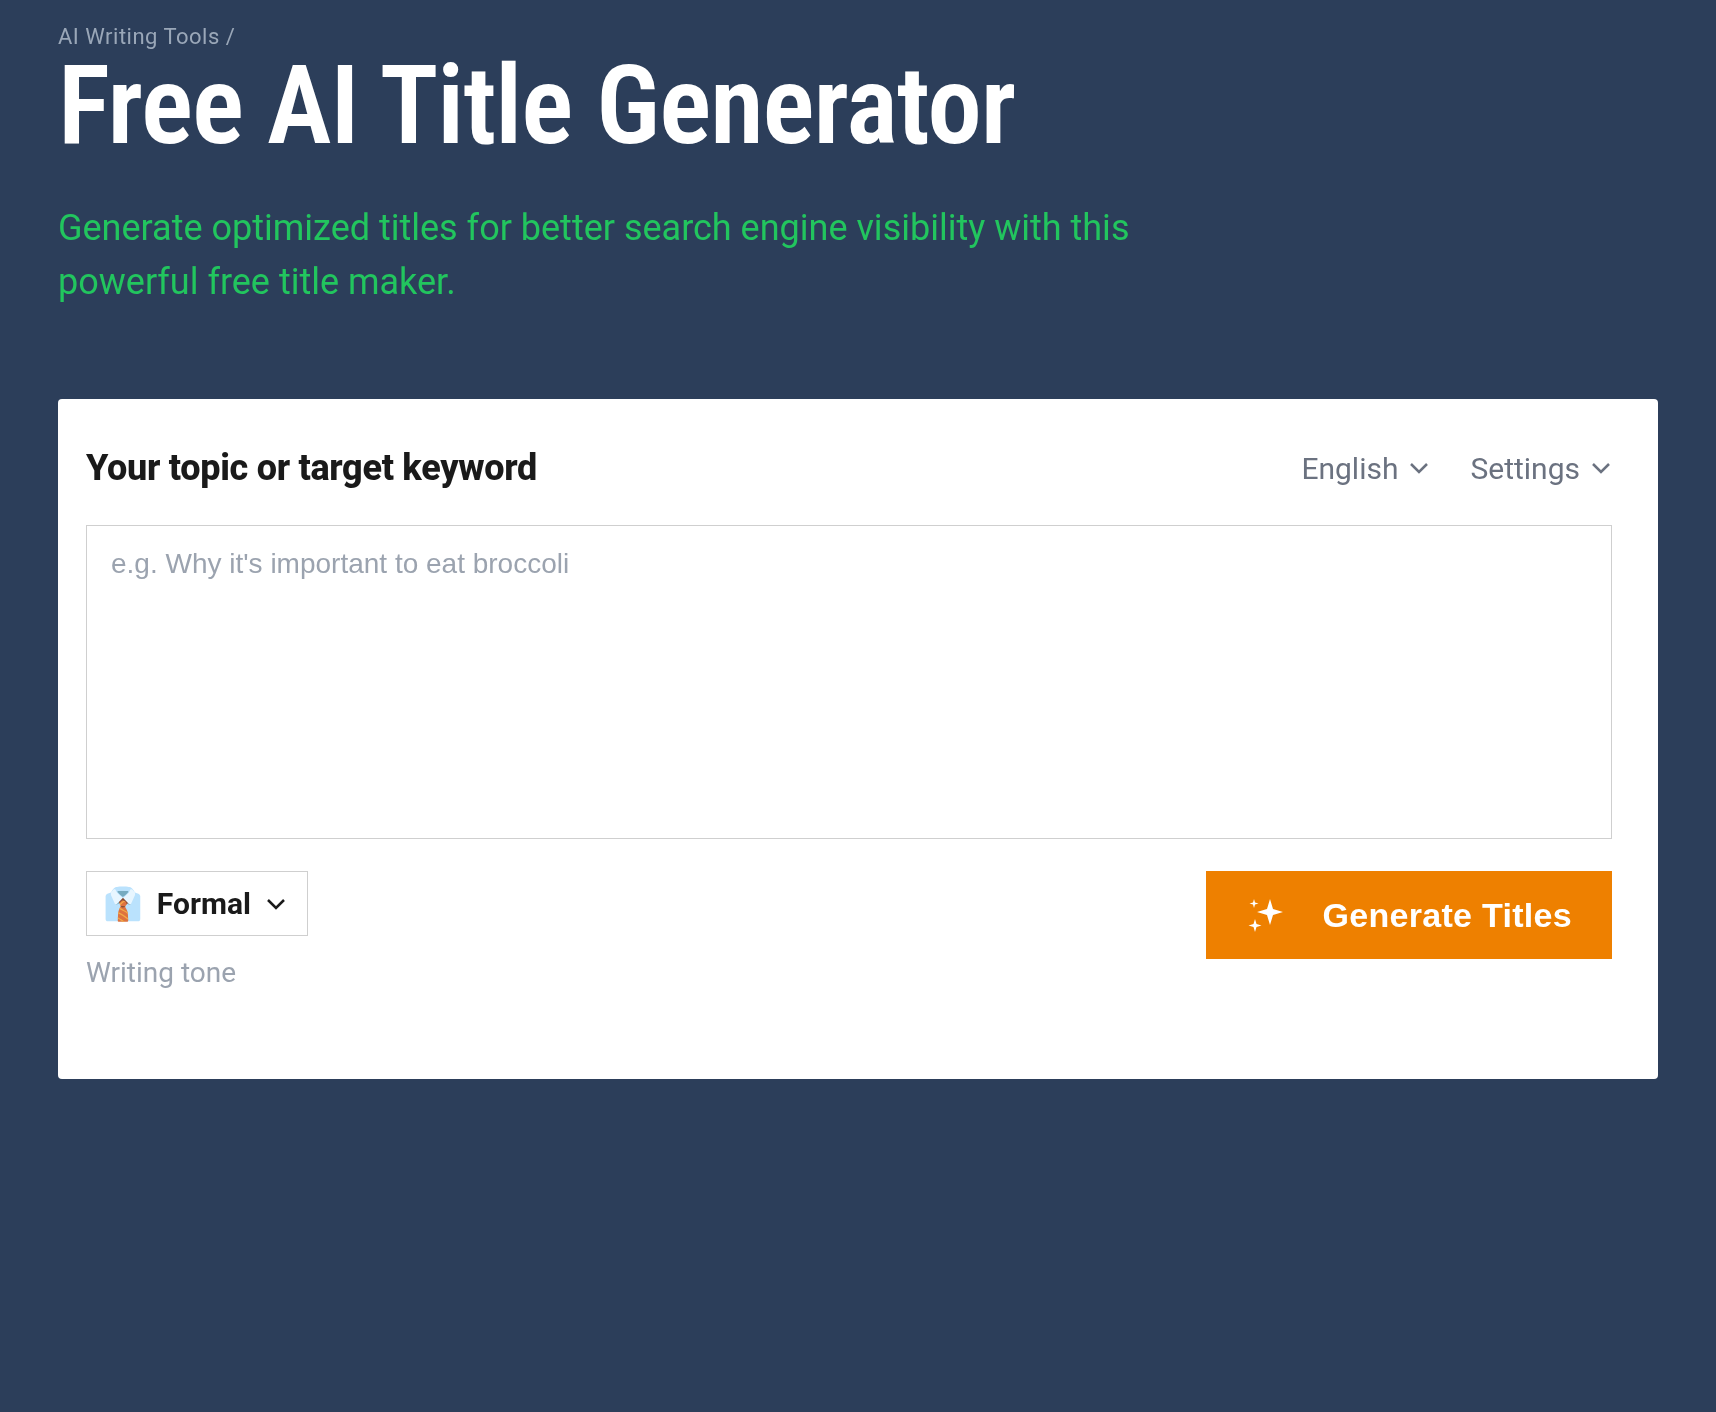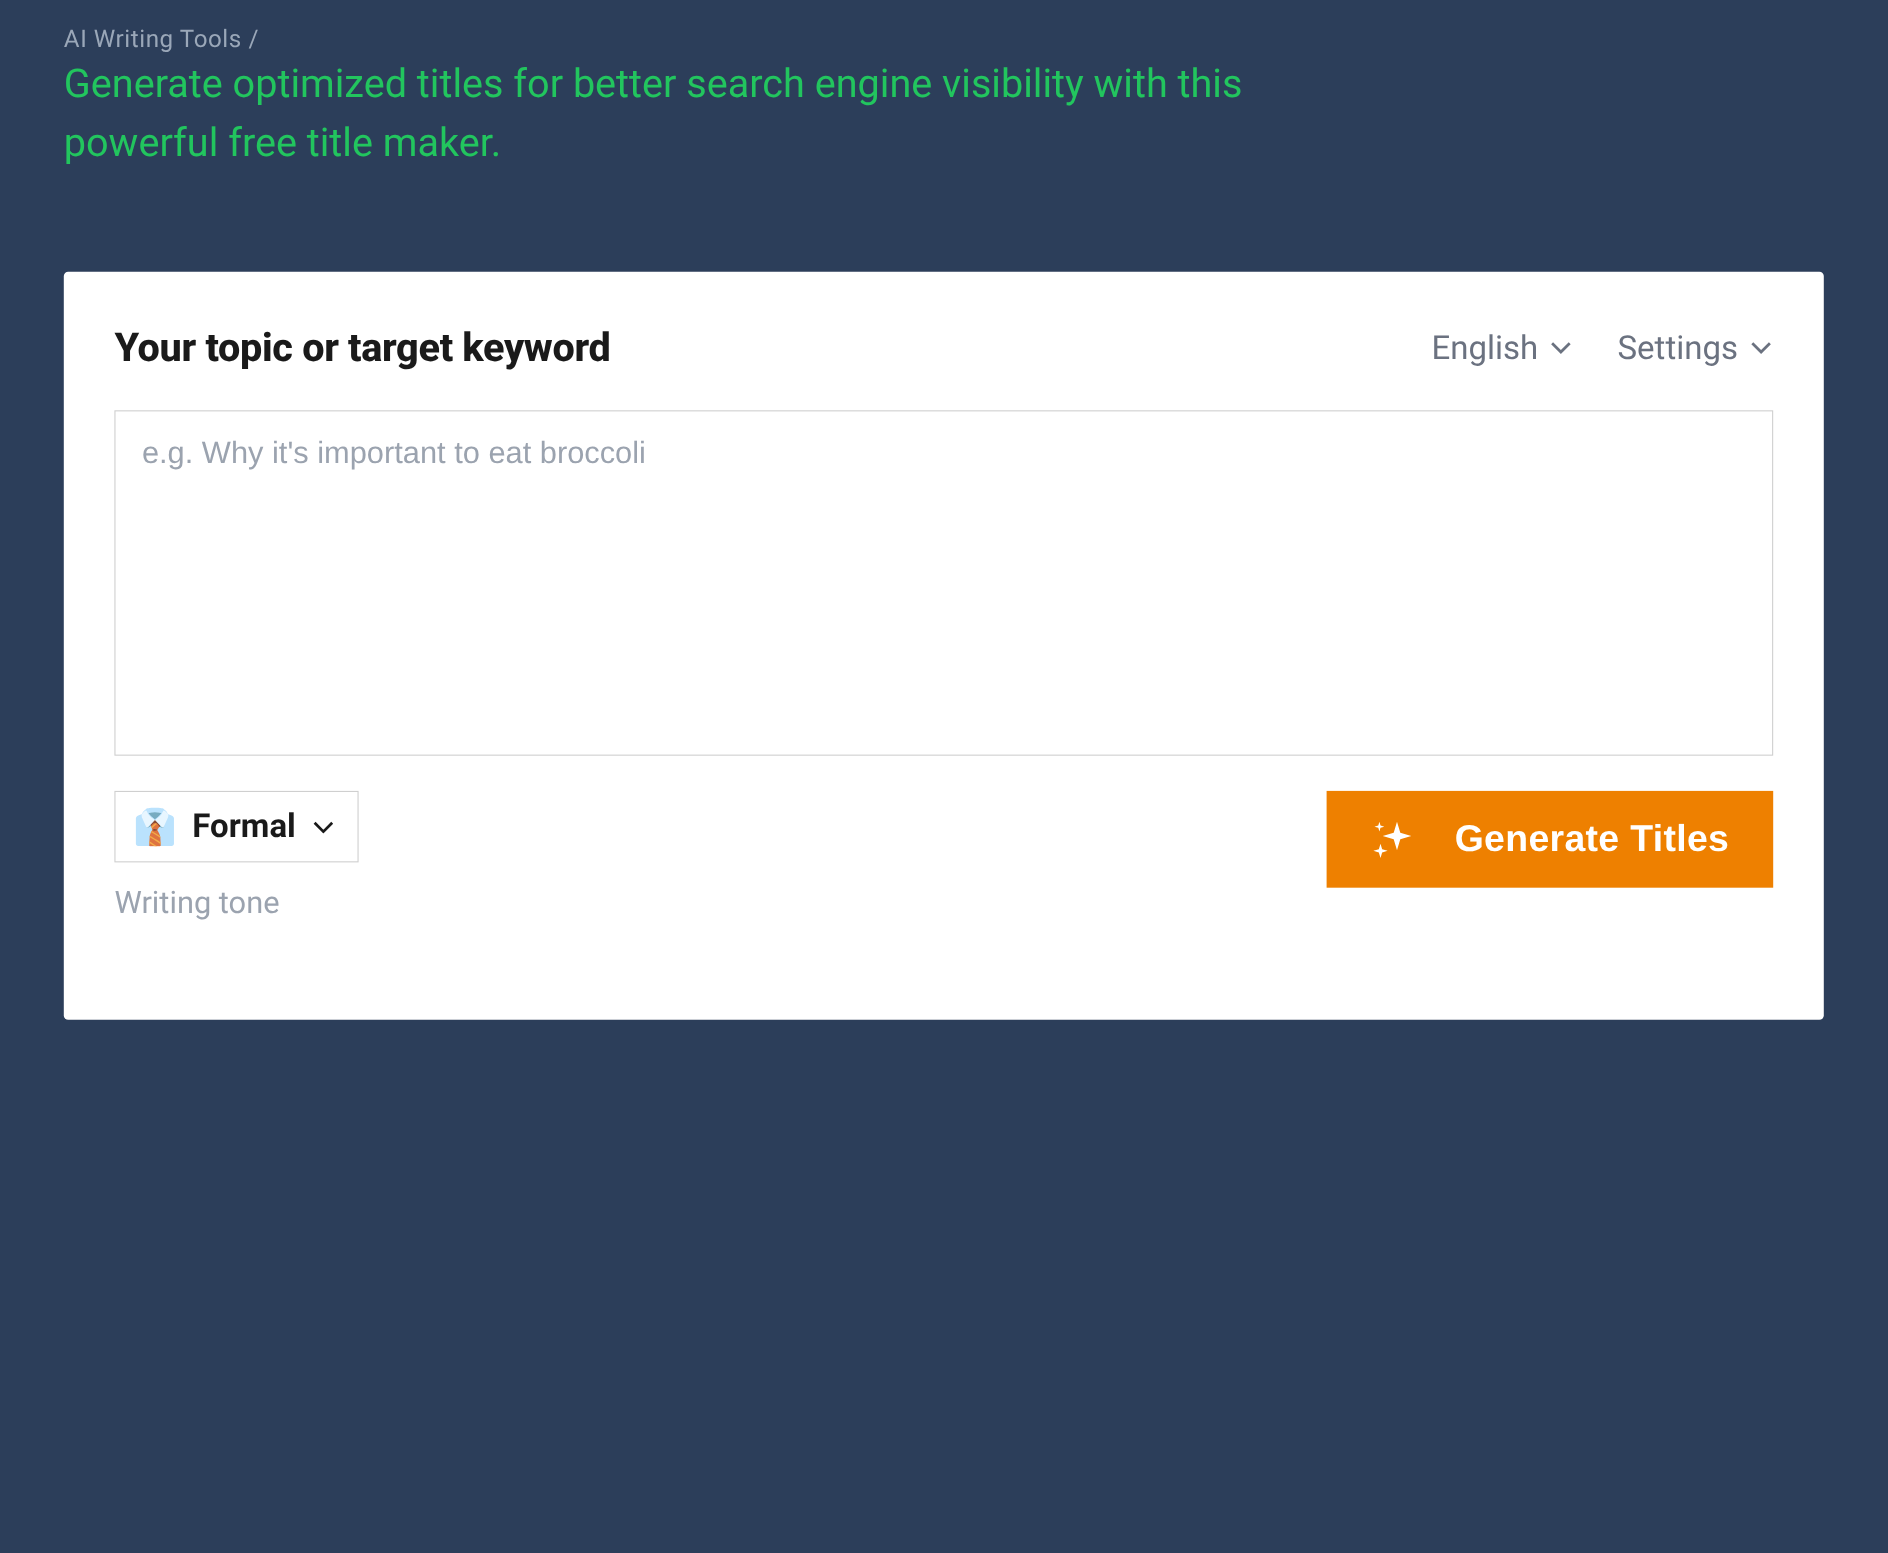--- a/index.html
+++ b/index.html
@@ -42,21 +42,21 @@
       color: #22c55e;
       font-weight: 400;
       line-height: 1.5;
       max-width: 1100px;
       margin-bottom: 90px;
     }
 
     .card {
       background: #ffffff;
       border-radius: 4px;
-      padding: 48px 46px 90px 46px;
+      padding: 48px 46px 90px 28px;
     }
 
     .card-header {
       display: flex;
       justify-content: space-between;
       align-items: center;
       margin-bottom: 36px;
     }
 
     .card-heading {
@@ -187,20 +187,21 @@
 </head>
 <body>
 
 <div class="page-container">
 
   <div class="breadcrumb">
     <span>AI Writing Tools</span>
     <span>/</span>
   </div>
 
+  <h1 class="page-title">Free AI Title Generator</h1>
 
   <p class="page-subtitle">Generate optimized titles for better search engine visibility with this powerful free title maker.</p>
 
   <div class="card">
 
     <div class="card-header">
       <h2 class="card-heading">Your topic or target keyword</h2>
 
       <div class="card-controls">
 

